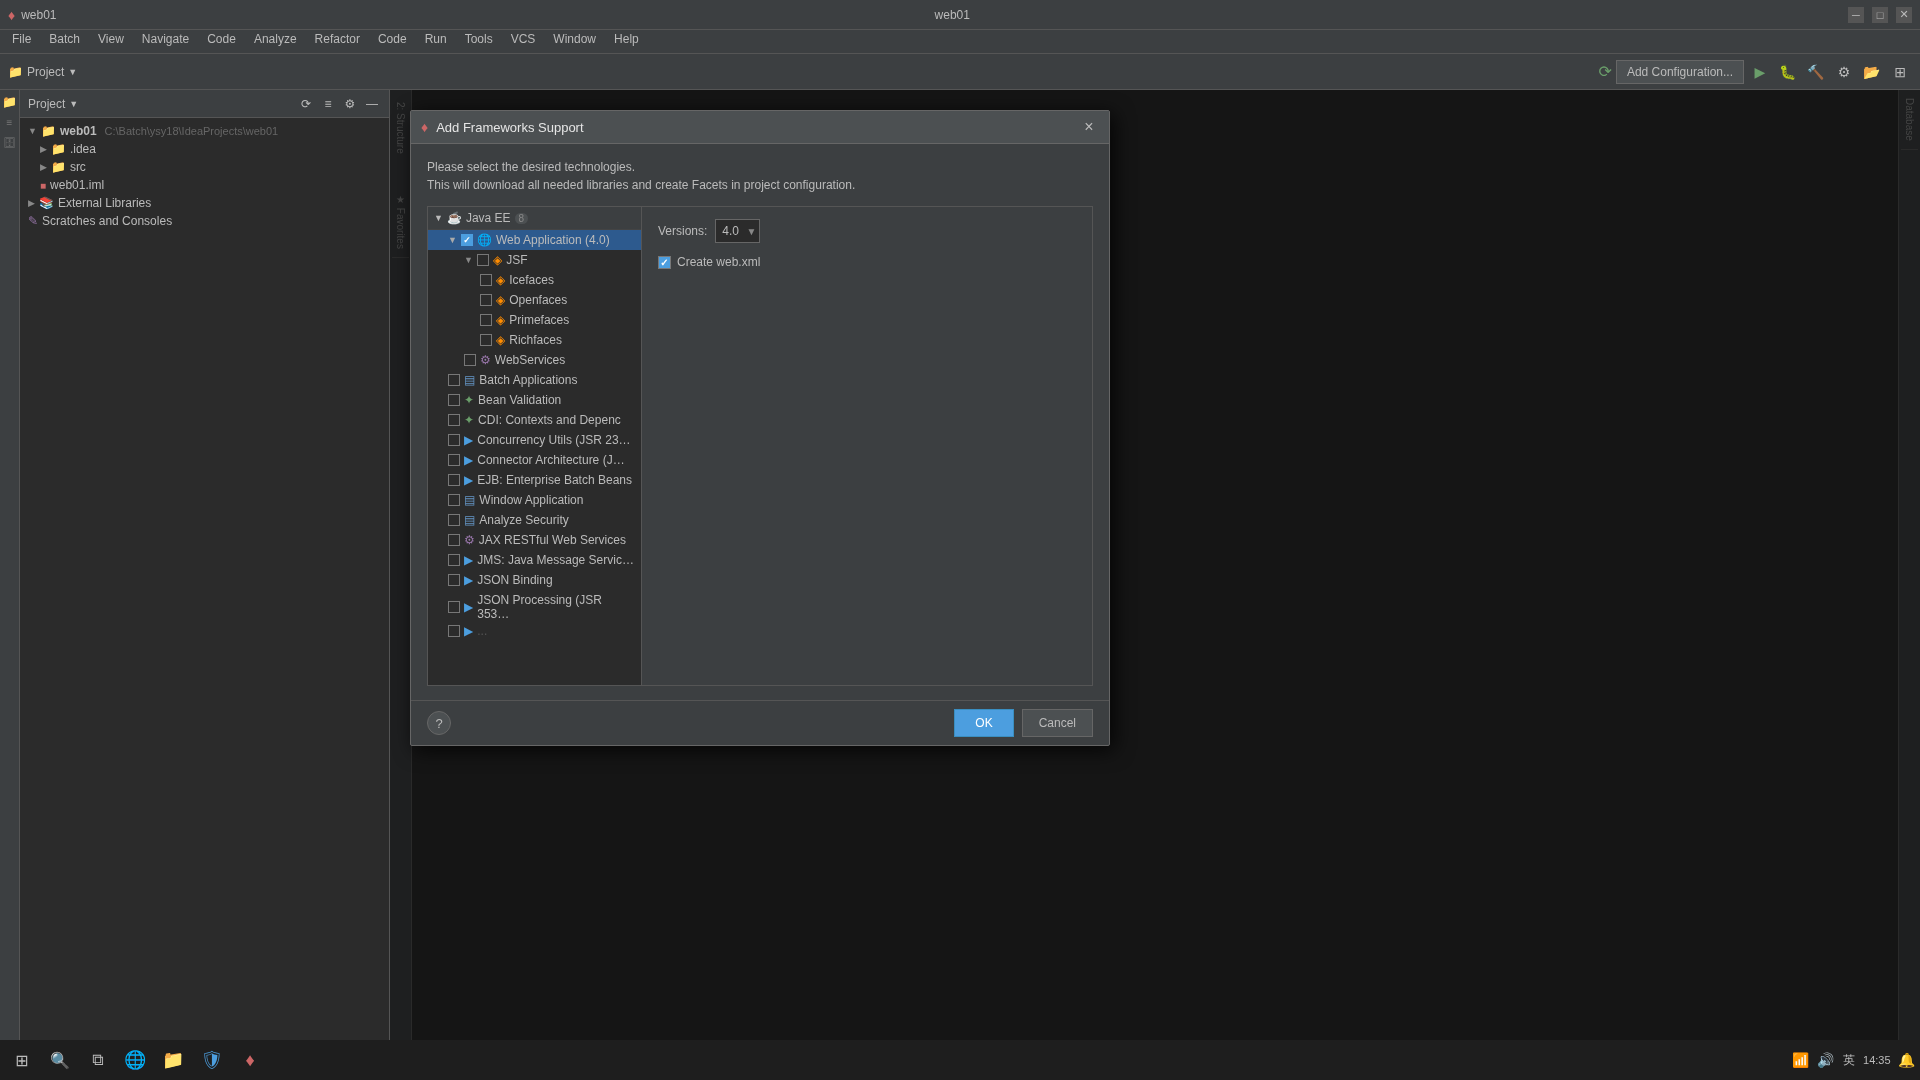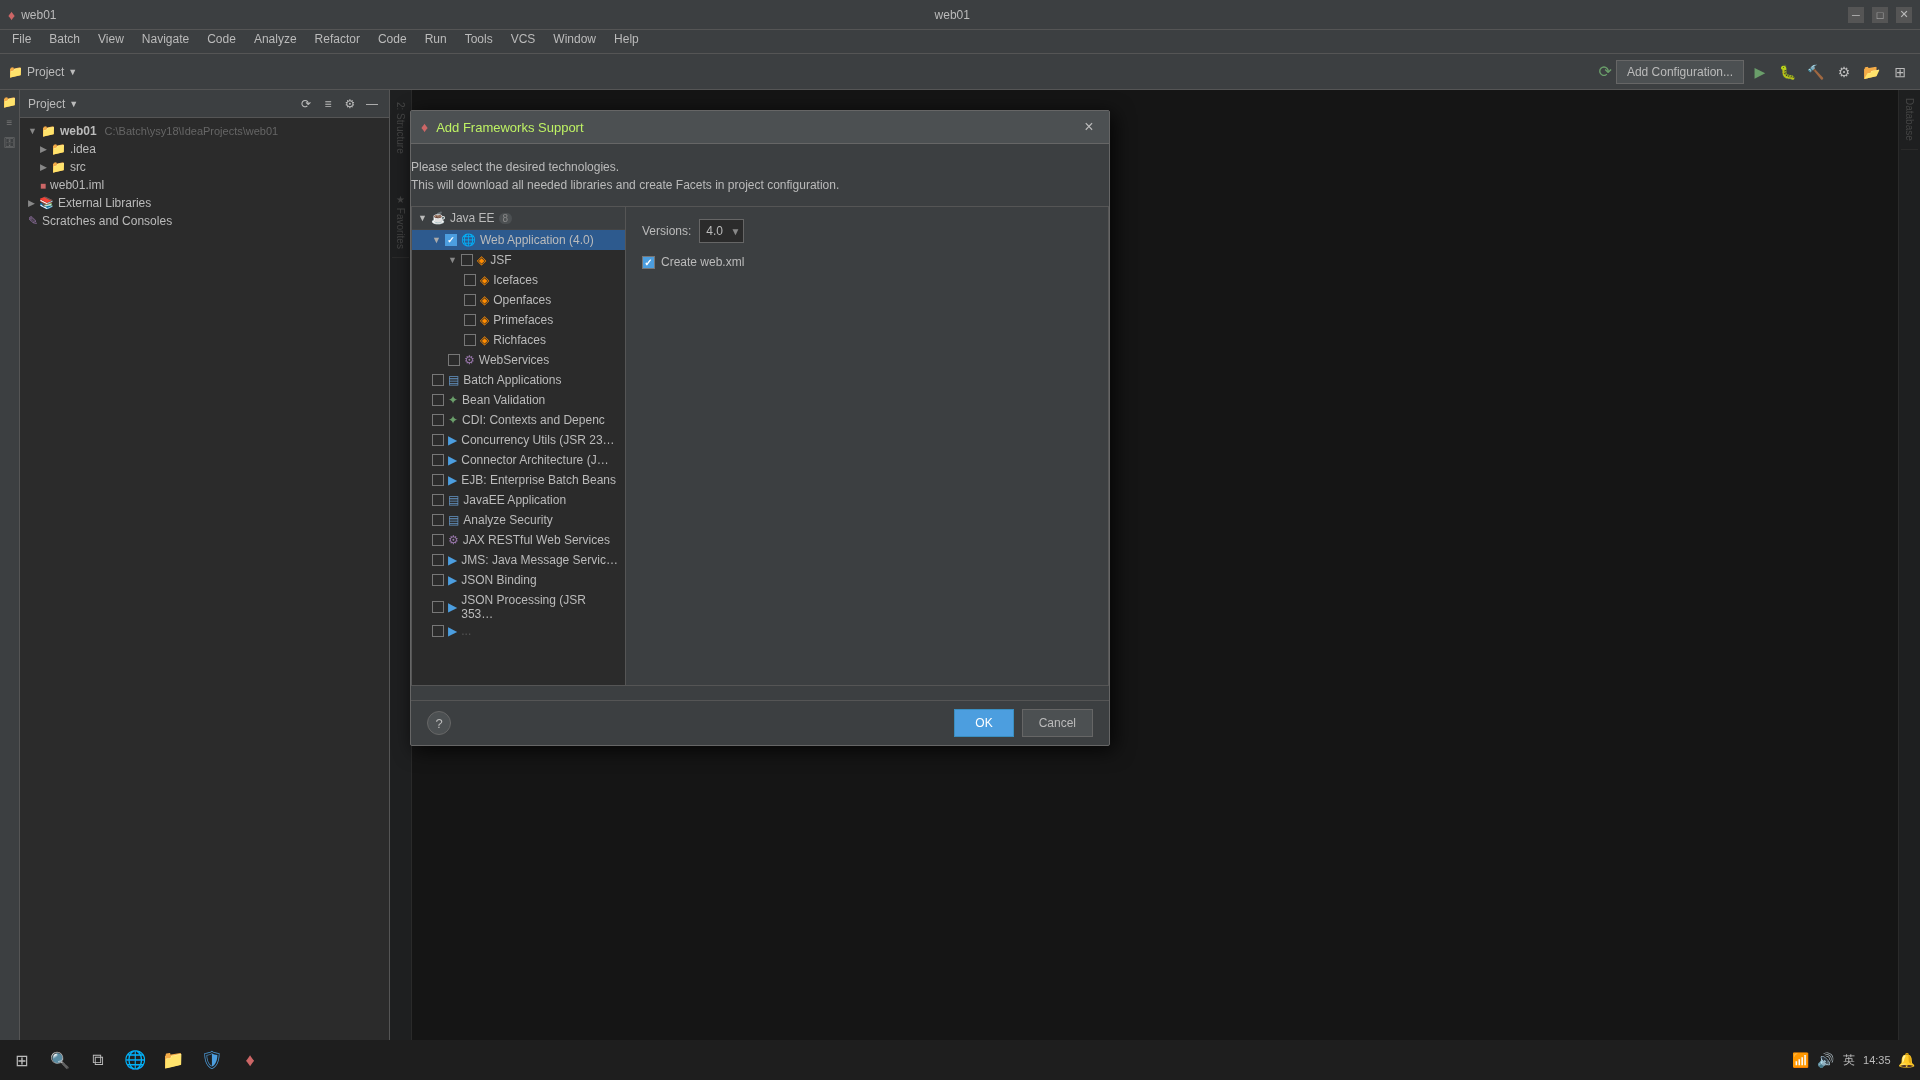--- a/index.html
+++ b/index.html
@@ -190,34 +190,34 @@
     .dialog-title-bar {
       background: #4c5052;
       padding: 6px 10px;
       display: flex;
       align-items: center;
       justify-content: space-between;
       border-bottom: 1px solid #666;
     }
     .dialog-title {
       font-size: 13px;
-      color: #bef264;
+      color: #e5e5e5;
       font-weight: normal;
     }
     .dialog-close {
       background: none;
       border: none;
       color: #bbb;
       font-size: 16px;
       cursor: pointer;
       width: 20px; height: 20px;
       display: flex; align-items: center; justify-content: center;
     }
     .dialog-body {
-      padding: 14px 0;
+      padding: 14px 16px;
     }
     .dialog-desc {
       color: #bbbbbb;
       font-size: 12px;
       margin-bottom: 12px;
       line-height: 1.5;
     }
     .dialog-content {
       display: flex;
       gap: 0;
@@ -672,21 +672,21 @@
 
               <div class="fw-item fw-indent-1">
                 <div class="fw-checkbox"></div>
                 <span style="color:#4c9edf; font-size:12px;">▶</span>
                 <span>EJB: Enterprise Batch Beans</span>
               </div>
 
               <div class="fw-item fw-indent-1">
                 <div class="fw-checkbox"></div>
                 <span style="color:#6495c5; font-size:12px;">▤</span>
-                <span>JavaEE Application</span>
+                <span>Window Application</span>
               </div>
 
               <div class="fw-item fw-indent-1">
                 <div class="fw-checkbox"></div>
                 <span style="color:#6495c5; font-size:12px;">▤</span>
                 <span>Analyze Security</span>
               </div>
 
               <div class="fw-item fw-indent-1">
                 <div class="fw-checkbox"></div>

